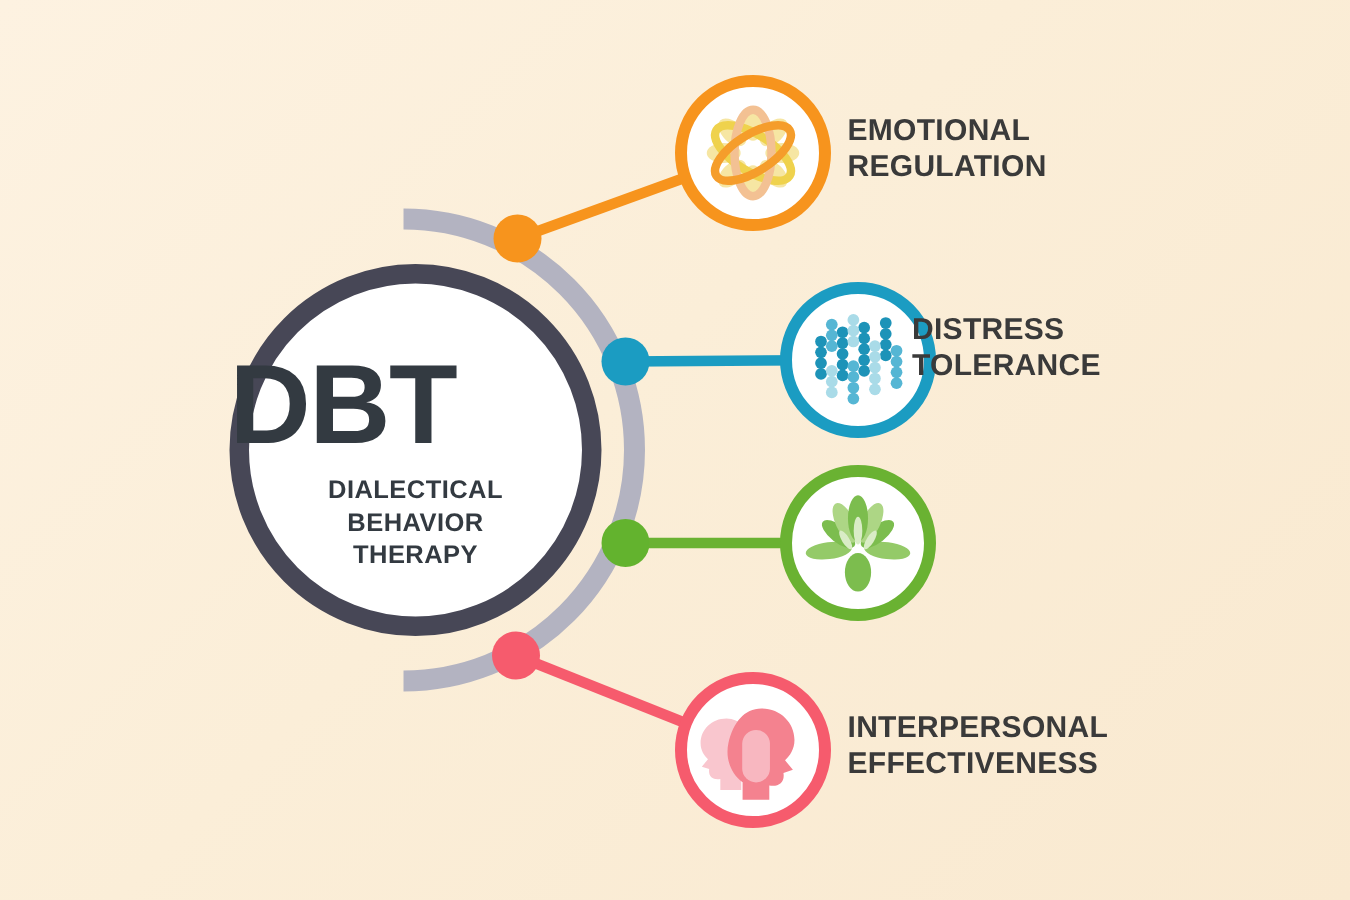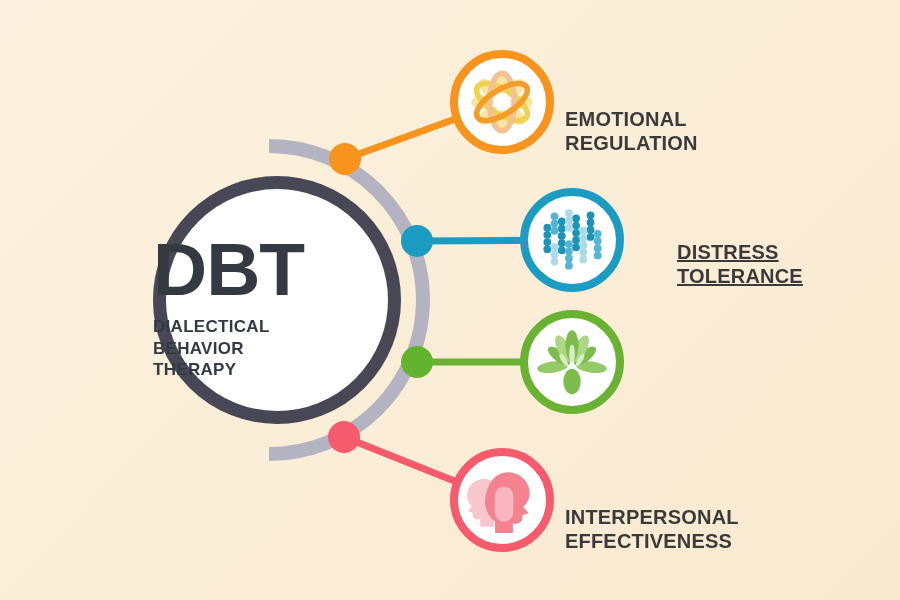--- a/index.html
+++ b/index.html
@@ -19,20 +19,21 @@
     border-radius:50%;
     box-sizing:content-box;
   }
   .hub-abbr{
     position:absolute;left:153px;top:232px;width:248px;
     font-size:75px;font-weight:bold;line-height:1;
     color:#333a41;letter-spacing:-1px;
   }
   .hub-subtitle{
     position:absolute;left:153px;top:316px;width:248px;
+    text-align:center;
     font-size:17px;font-weight:bold;line-height:21.5px;
     color:#333a41;letter-spacing:0.3px;
     white-space:pre-line;
   }
   .node{
     position:absolute;
     width:88px;height:88px;
     background:#ffffff;border-radius:50%;
     border:8px solid #000;
     box-sizing:content-box;
@@ -40,24 +41,23 @@
   }
   .node.orange{left:450px;top:50px;border-color:#f7941d;}
   .node.blue{left:520px;top:188px;border-color:#1b9cc2;}
   .node.green{left:520px;top:310px;border-color:#6ab232;}
   .node.pink{left:450px;top:448px;border-color:#f65b6d;}
   .label{
     position:absolute;
     font-size:20px;font-weight:bold;line-height:24px;
     color:#3a3a3a;letter-spacing:0.2px;
     white-space:pre-line;
-    margin-top:32px;
   }
   .label.emotional{left:565px;top:75px;}
-  .label.distress{left:677px;top:208px;text-decoration:underline;}
+  .label.distress{left:608px;top:208px;}
   .label.mindfulness{left:638px;top:352px;}
   .label.interpersonal{left:565px;top:473px;}
 </style>
 </head>
 <body>
 
 <div id="stage">
 
   <svg id="decor" width="900" height="600" viewBox="0 0 900 600">
     <path d="M 269 146 A 154 154 0 1 1 269 454" fill="none" stroke="#b3b3c1" stroke-width="14"></path>

